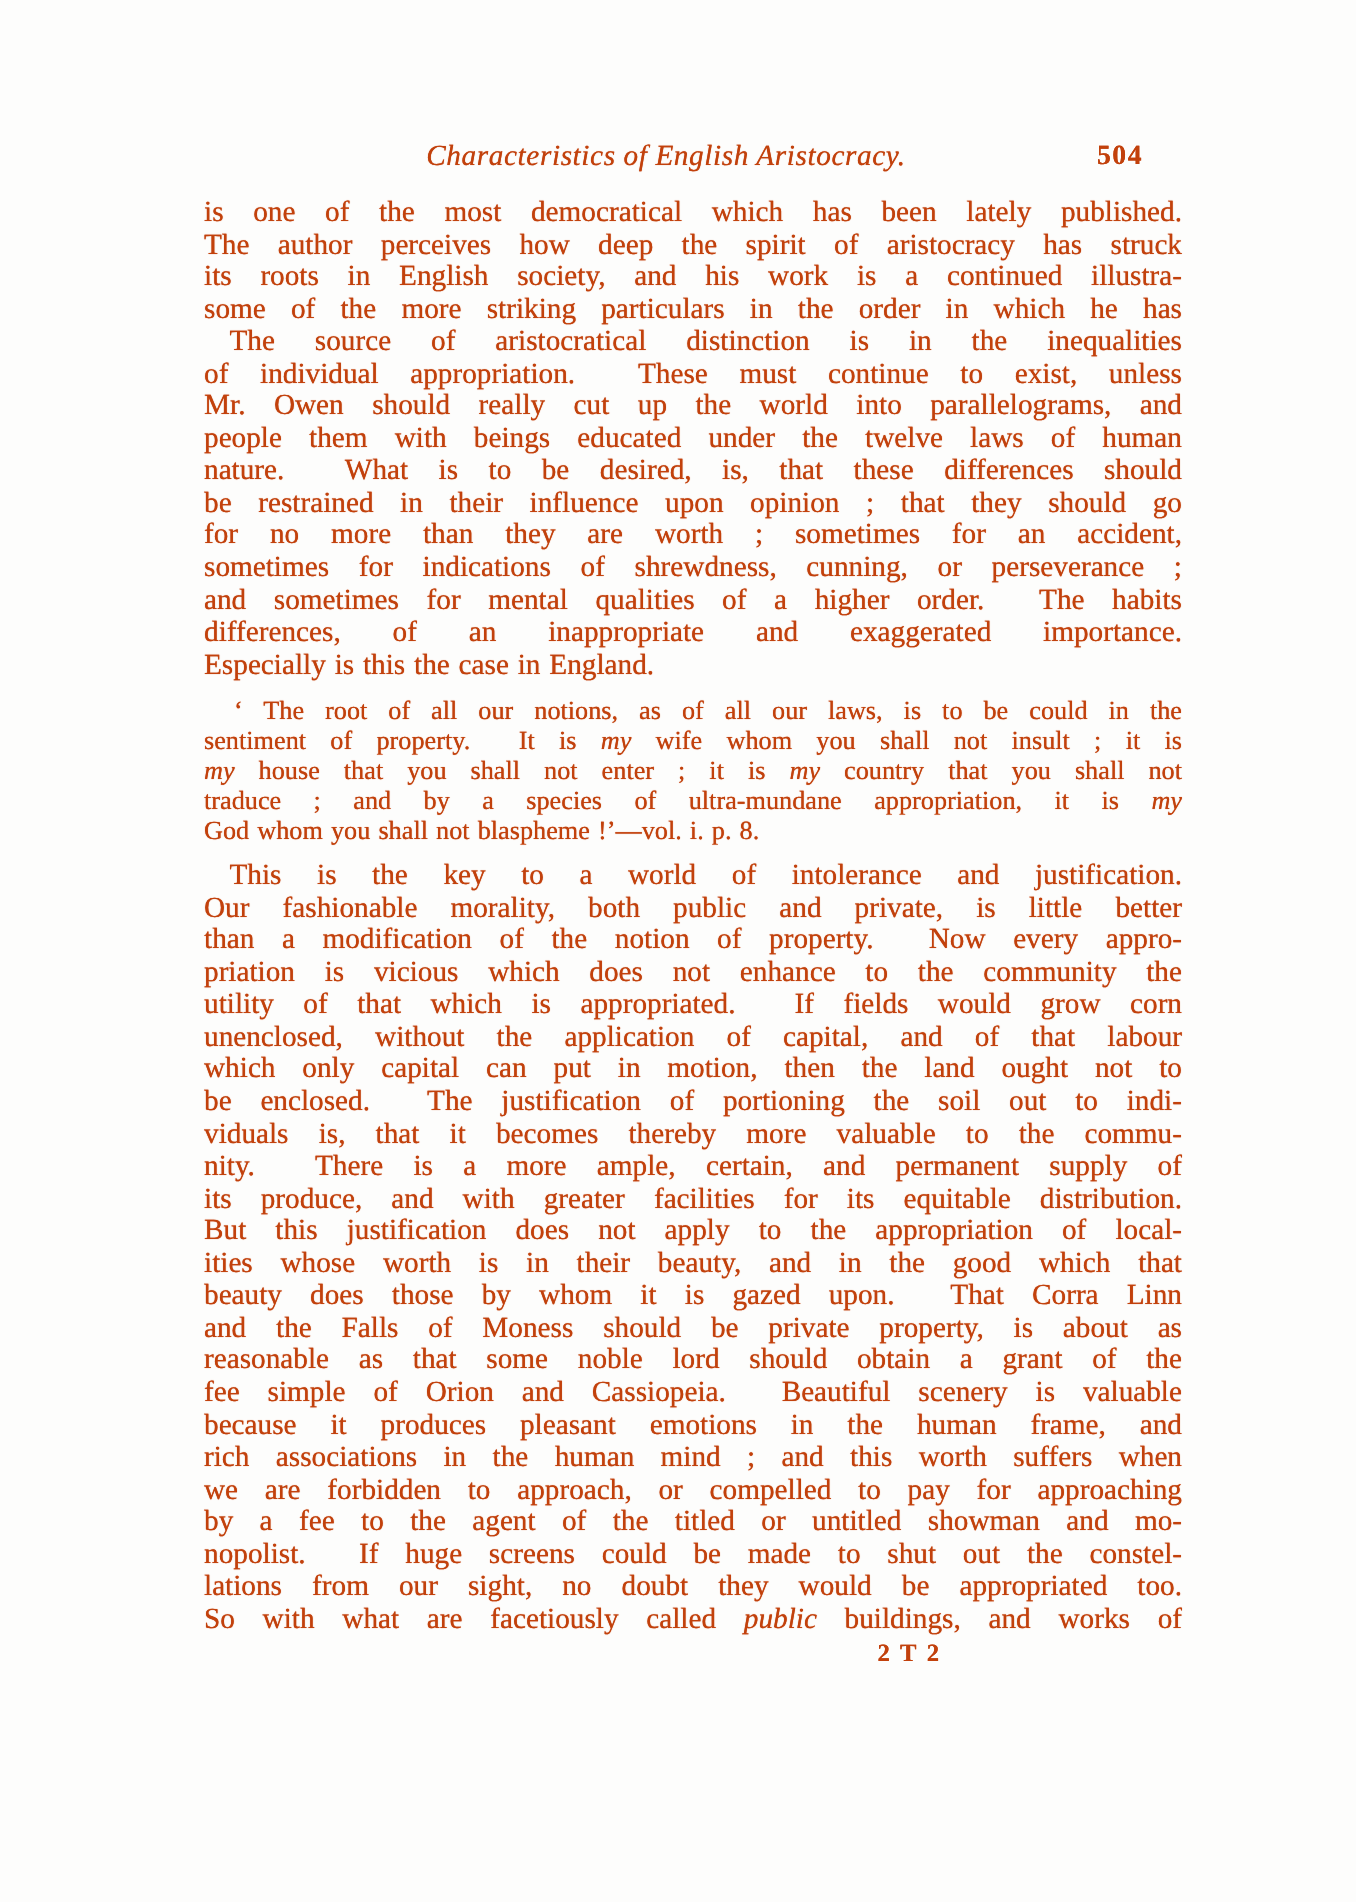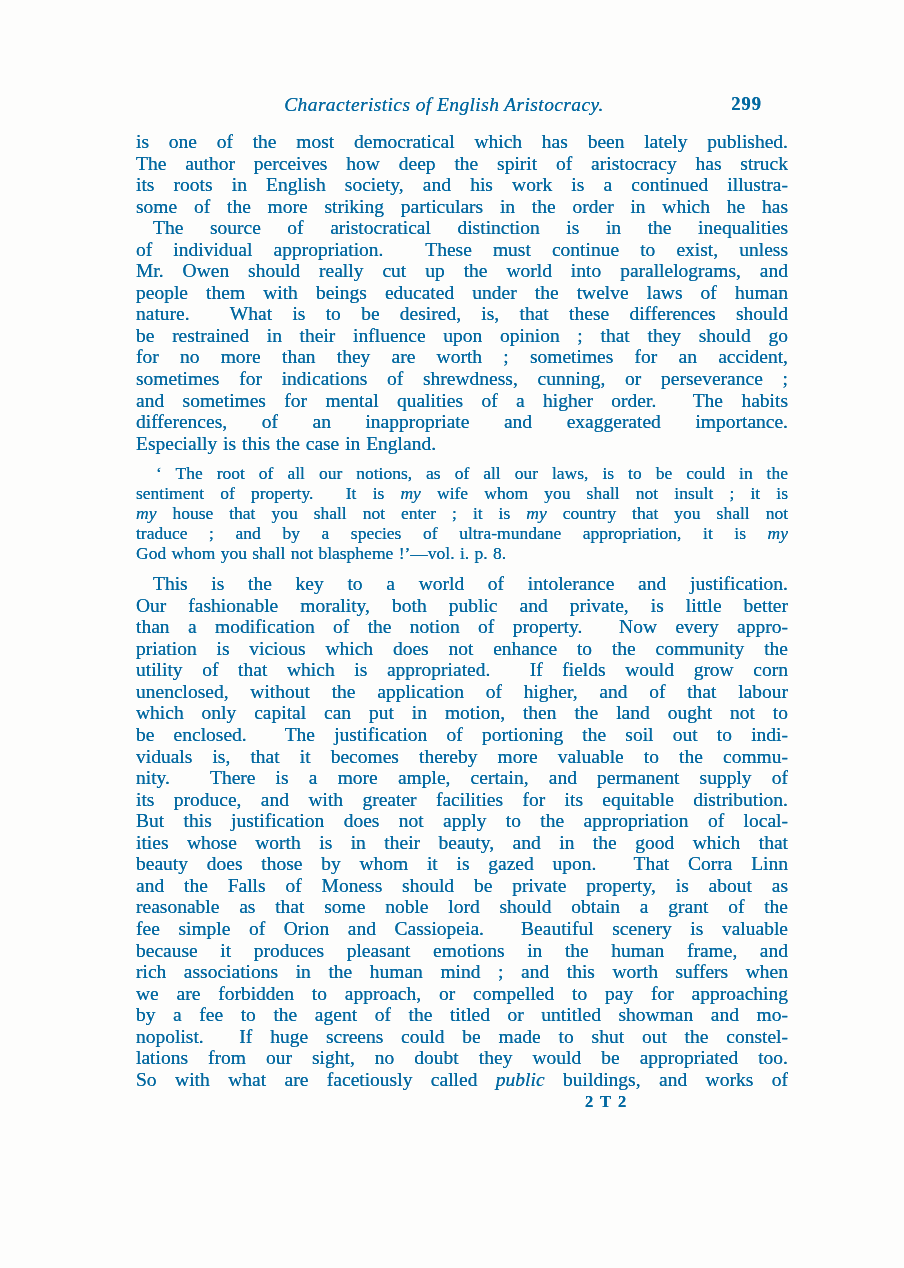--- a/index.html
+++ b/index.html
@@ -7,21 +7,21 @@
     padding: 0;
     background: #ffffff;
   }
   .page {
     position: relative;
     width: 904px;
     height: 1268px;
     background: #fdfdfc;
     overflow: hidden;
     font-family: "Liberation Serif", serif;
-    color: #0369a1;
+    color: #c2410c;
   }
   
   .running-header {
     position: absolute;
     left: 136px;
     top: 94px;
     width: 652px;
     height: 26px;
   }
   .running-header .title {
@@ -85,21 +85,21 @@
     letter-spacing: 1.5px;
     text-shadow: 0 0 0.4px currentColor;
   }
 </style>
 </head>
 <body>
 
 <div class="page">
   <div class="running-header">
     <div class="title">Characteristics of English Aristocracy.</div>
-    <div class="pagenum">299</div>
+    <div class="pagenum">504</div>
   </div>
 
   <div class="text-column">
 
   <div class="para body-para">
         <div class="line">is one of the most democratical which has been lately published.</div>
         <div class="line">The author perceives how deep the spirit of aristocracy has struck</div>
         <div class="line">its roots in English society, and his work is a continued illustra-</div>
         <div class="line">some of the more striking particulars in the order in which he has</div>
       </div>
@@ -122,21 +122,21 @@
         <div class="line"><i>my</i> house that you shall not enter ; it is <i>my</i> country that you shall not</div>
         <div class="line">traduce ; and by a species of ultra-mundane appropriation, it is <i>my</i></div>
         <div class="line no-just">God whom you shall not blaspheme !’—vol. i. p. 8.</div>
       </div>
       <div class="para body-para">
         <div class="line first-indent">This is the key to a world of intolerance and justification.</div>
         <div class="line">Our fashionable morality, both public and private, is little better</div>
         <div class="line">than a modification of the notion of property.&nbsp; Now every appro-</div>
         <div class="line">priation is vicious which does not enhance to the community the</div>
         <div class="line">utility of that which is appropriated.&nbsp; If fields would grow corn</div>
-        <div class="line">unenclosed, without the application of higher, and of that labour</div>
+        <div class="line">unenclosed, without the application of capital, and of that labour</div>
         <div class="line">which only capital can put in motion, then the land ought not to</div>
         <div class="line">be enclosed.&nbsp; The justification of portioning the soil out to indi-</div>
         <div class="line">viduals is, that it becomes thereby more valuable to the commu-</div>
         <div class="line">nity.&nbsp; There is a more ample, certain, and permanent supply of</div>
         <div class="line">its produce, and with greater facilities for its equitable distribution.</div>
         <div class="line">But this justification does not apply to the appropriation of local-</div>
         <div class="line">ities whose worth is in their beauty, and in the good which that</div>
         <div class="line">beauty does those by whom it is gazed upon.&nbsp; That Corra Linn</div>
         <div class="line">and the Falls of Moness should be private property, is about as</div>
         <div class="line">reasonable as that some noble lord should obtain a grant of the</div>

